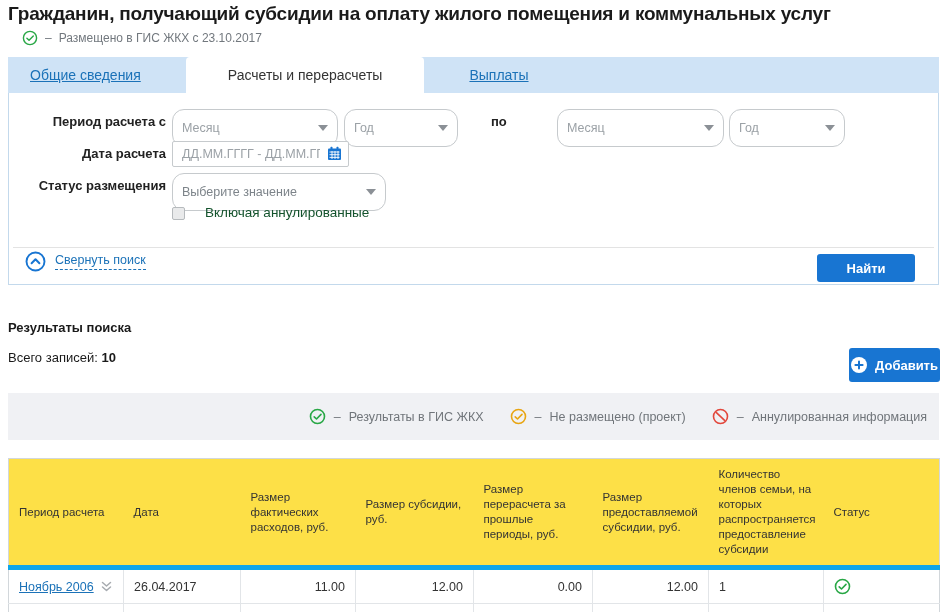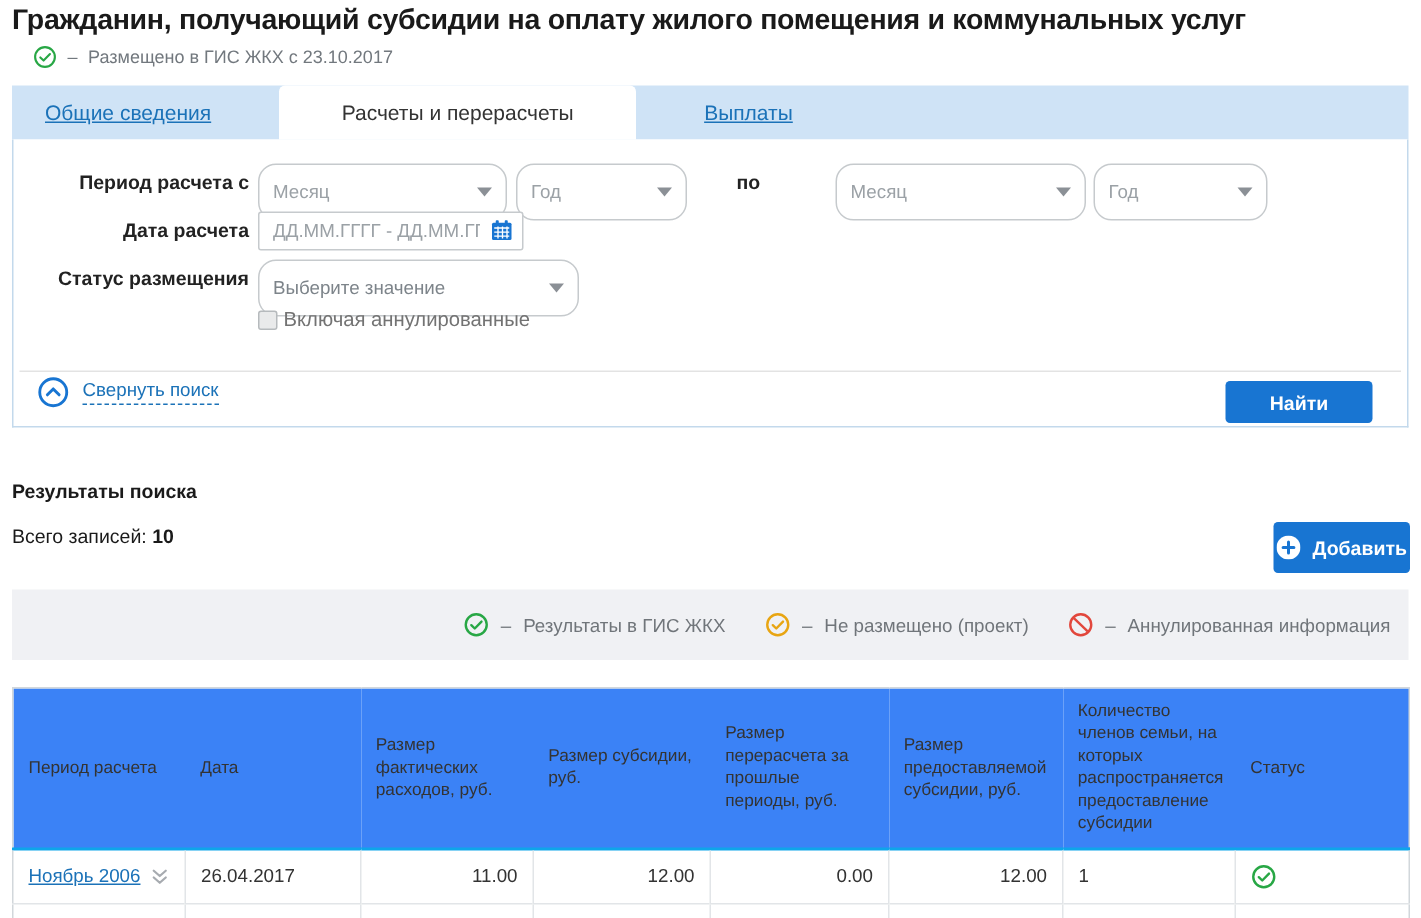--- a/index.html
+++ b/index.html
@@ -22,38 +22,38 @@
   .panel { position:absolute; left:8px; top:93px; width:931px; height:192px; background:#fff; border:1px solid #c3d9ec; border-top:none; }
   .f-label { position:absolute; left:0; width:157px; text-align:right; font-size:13px; color:#222; line-height:26px; white-space:nowrap;font-weight:bold; }
   .ctrl { position:absolute; height:38px; background:#fff; border:1px solid #c6cacd; border-radius:12px; display:flex; align-items:center; justify-content:space-between; padding:0 9px; font-size:12.5px; color:#9ba1a6; cursor:pointer; }
   .arrow-down { width:0; height:0; border-left:5px solid transparent; border-right:5px solid transparent; border-top:6px solid #8b9096; }
   .to-label { position:absolute; left:482px; top:16px; line-height:26px; font-size:13px; color:#222; font-weight:bold; }
   .date-wrap { position:absolute; left:163px; top:48px; width:177px; height:26px; }
   .date-input { width:100%; height:100%; border:1px solid #c6cacd; border-radius:2px; padding:0 28px 0 9px; font-size:12.5px; color:#555; font-family:"Liberation Sans", sans-serif; }
   .date-input::placeholder { color:#9ba1a6; }
   .cal-icon { position:absolute; right:7px; top:5px; }
   .checkbox { position:absolute; left:163px; top:114px; width:13px; height:13px; appearance:none; -webkit-appearance:none; background:#e9eaeb; border:1px solid #b6babd; border-radius:2px; cursor:pointer; }
-  .cb-label { position:absolute; left:180px; top:112px; font-size:13.5px; color:#737373; }
+  .cb-label { position:absolute; left:196px; top:112px; font-size:13.5px; color:#14532d; }
   .panel-divider { position:absolute; left:4px; right:4px; top:154px; border-top:1px solid #e3e3e3; }
   .collapse { position:absolute; left:16px; top:158px; display:flex; align-items:center; gap:9px; cursor:pointer;justify-content:flex-end; }
   .collapse-text { color:#1b72b8; font-size:12.5px; border-bottom:1px dashed #1b72b8; padding-bottom:2px; }
   .btn { background:#1875d2; color:#fff; font-weight:bold; font-size:13px; border:none; border-radius:3px; cursor:pointer; font-family:"Liberation Sans", sans-serif; }
   .find-btn { position:absolute; right:23px; top:161px; width:98px; height:28px; }
 
   .results-heading { position:absolute; left:8px; top:320px; font-size:13px; font-weight:bold; color:#1a1a1a; }
   .total-line { position:absolute; left:8px; top:350px; font-size:13px; color:#1a1a1a; }
   .total-line b { font-weight:bold; }
   .add-btn { position:absolute; left:849px; top:348px; width:91px; height:34px; display:flex; align-items:center; justify-content:center; gap:8px; }
 
   .legend { position:absolute; left:8px; top:393px; width:931px; height:47px; background:#f0f1f4; display:flex; align-items:center; justify-content:flex-end; gap:26px; padding-right:12px; font-size:12.5px; color:#70757a; }
   .legend-item { display:flex; align-items:center; gap:8px; }
 
   
   .results-table { position:absolute; left:8px; top:458px; width:931px; border-collapse:collapse; table-layout:fixed; border:1px solid #d2d7db; }
-  .results-table thead th { height:79px; background:#3b82f6; text-align:left; vertical-align:middle; padding:8px 10px; font-size:11.5px; font-weight:normal; color:#333; line-height:15px; border-bottom:2px solid #0ea5e9; }
+  .results-table thead th { height:79px; background:#fde047; text-align:left; vertical-align:middle; padding:8px 10px; font-size:11.5px; font-weight:normal; color:#333; line-height:15px; border-bottom:5px solid #0ea5e9; }
   .results-table tbody td { height:36px; padding:0 10px; font-size:12.5px; color:#333; border-top:1px solid #e2e5e8; border-left:1px solid #e2e5e8; vertical-align:middle; background:#fff; }
   .results-table tbody td:first-child { border-left:none; }
   .results-table tbody tr:first-child td { border-top:none; }
   td.num { text-align:right; }
   .period-cell { display:flex; align-items:center; justify-content:space-between; }
   .row-link { color:#1b72b8; text-decoration:underline; cursor:pointer; }
   .chevrons { cursor:pointer; display:flex; }
   td.status-cell { padding-left:26px; }
 
   svg { display:block; }

